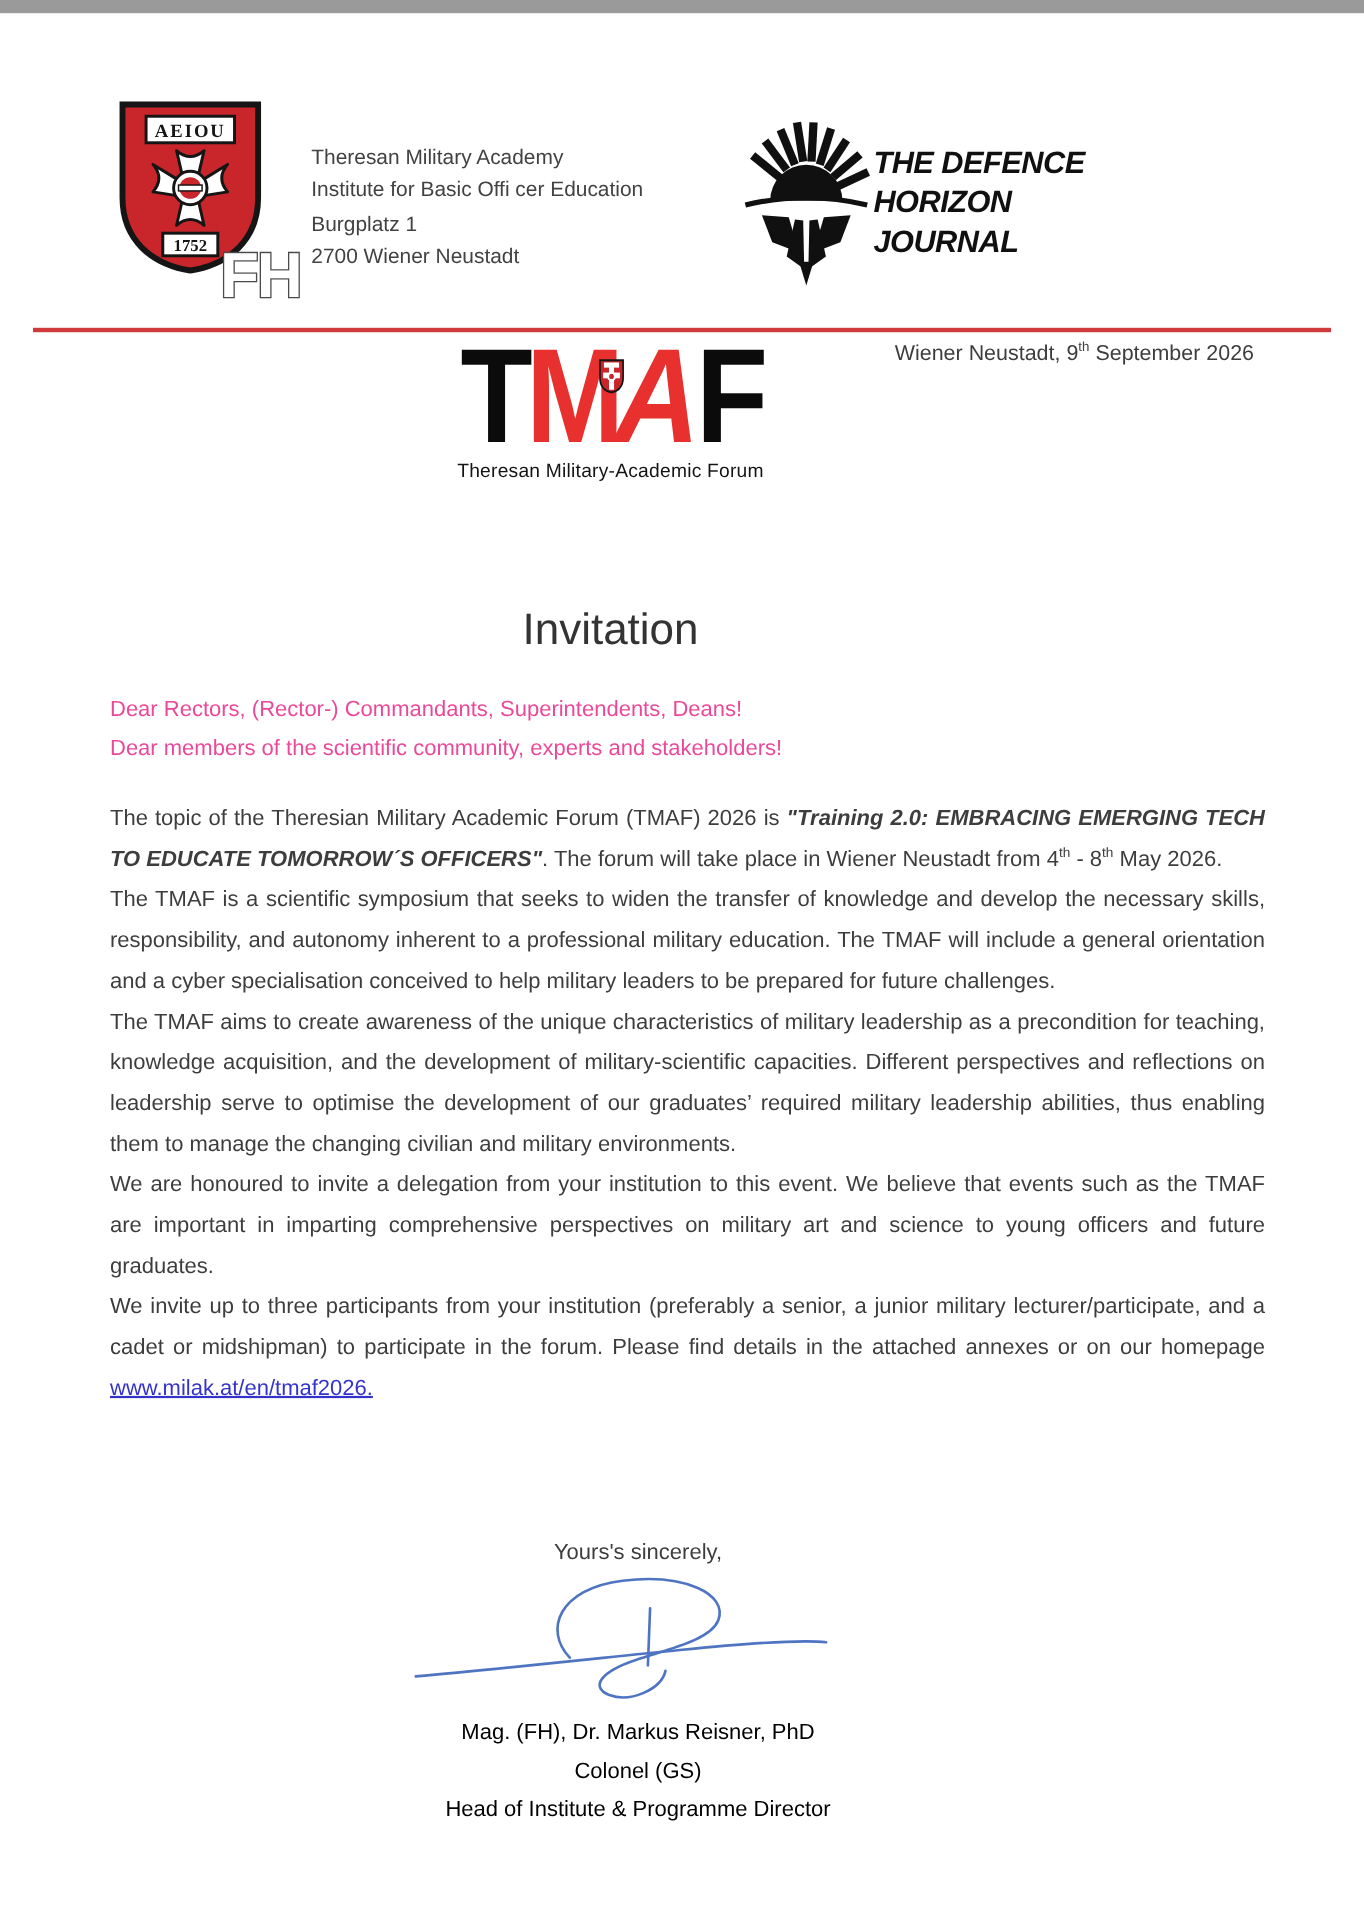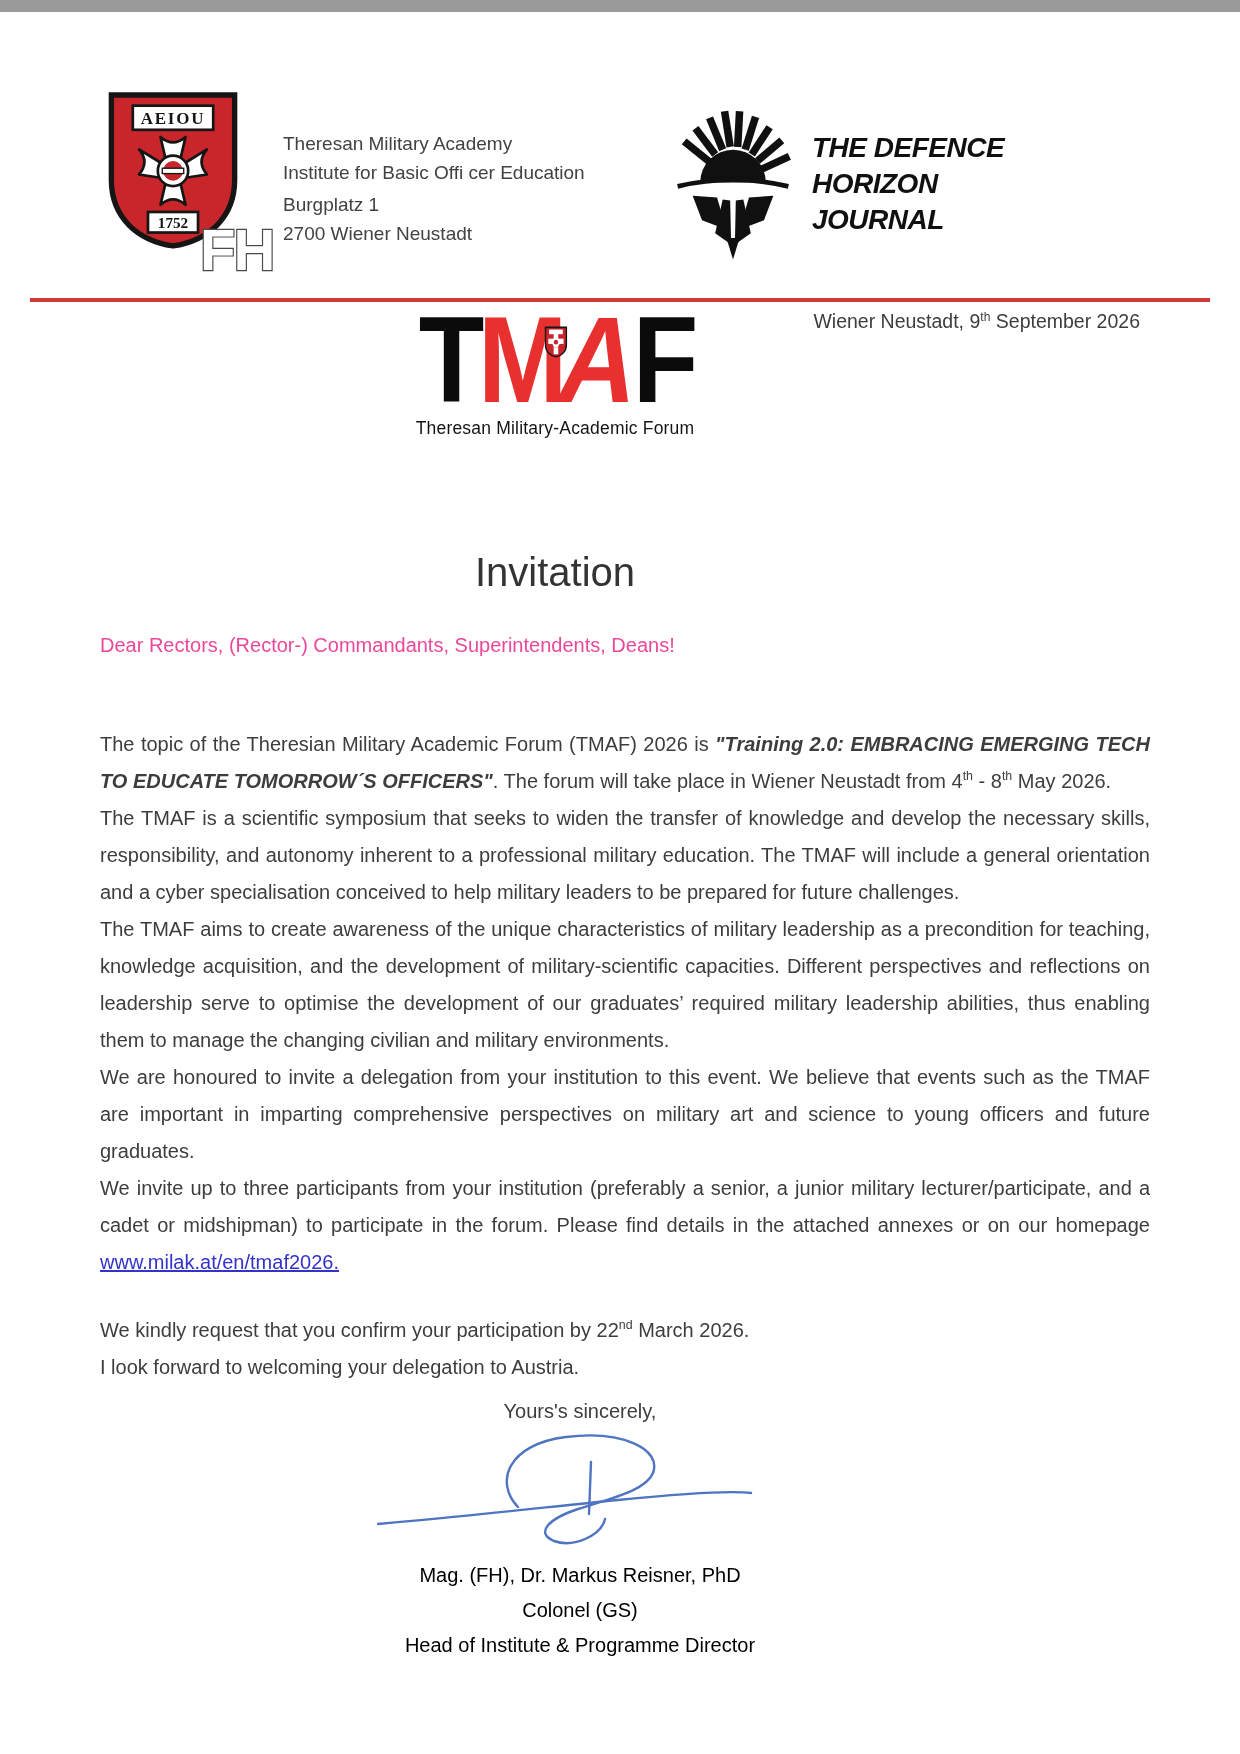--- a/index.html
+++ b/index.html
@@ -10,21 +10,21 @@
     font-family:"Liberation Sans", sans-serif; color:#3d3d3d;
   }
 
   
   .crest-wrap { position:absolute; left:106px; top:78px; width:165px; height:185px; }
   .crest-shield { position:absolute; left:0; top:0; }
   .crest-fh { position:absolute; left:92px; top:128px; }
   .academy-block { position:absolute; left:283px; top:118px; font-size:19px; line-height:28.5px; color:#424242; }
   .academy-block .addr-gap { margin-top:4px; }
 
-  .journal { position:absolute; left:672px; top:88px; display:flex; align-items:center; gap:18px; }
+  .journal { position:absolute; left:672px; top:88px; display:flex; align-items:center; }
   .journal-text { font-size:28px; line-height:36px; font-weight:bold; font-style:italic; color:#101010; letter-spacing:-0.5px; }
 
   .red-rule { position:absolute; left:30px; right:30px; top:286px; height:4px; background:#d03a3a; }
 
   
   .dateline { position:absolute; right:100px; top:298px; font-size:19.5px; color:#3d3d3d; }
   .dateline p { margin:0; text-align:right; }
 
   
   .tmaf { position:absolute; left:0; top:296px; width:1110px; text-align:center; }
@@ -143,34 +143,31 @@
         <circle cx="75" cy="90" r="14" fill="#c8262b"></circle>
       </svg>
     </div>
     <div class="tmaf-caption">Theresan Military-Academic Forum</div>
   </div>
 
   <h1 class="title">Invitation</h1>
 
   <div class="salutation">
     <p>Dear Rectors, (Rector-) Commandants, Superintendents, Deans!</p>
+    <p>Dear members of the scientific community, experts and stakeholders!</p>
   </div>
 
   <div class="letter-body">
       <p><span class="seg-n">The topic of the Theresian Military Academic Forum (TMAF) 2026 is </span><span class="seg-bi">"Training 2.0: EMBRACING EMERGING TECH TO EDUCATE TOMORROW´S OFFICERS"</span><span class="seg-n">. The forum will take place in Wiener Neustadt from 4</span><span class="seg-sup">th</span><span class="seg-n"> - 8</span><span class="seg-sup">th</span><span class="seg-n"> May 2026.</span></p>
       <p><span class="seg-n">The TMAF is a scientific symposium that seeks to widen the transfer of knowledge and develop the necessary skills, responsibility, and autonomy inherent to a professional military education. The TMAF will include a general orientation and a cyber specialisation conceived to help military leaders to be prepared for future challenges.</span></p>
       <p><span class="seg-n">The TMAF aims to create awareness of the unique characteristics of military leadership as a precondition for teaching, knowledge acquisition, and the development of military-scientific capacities. Different perspectives and reflections on leadership serve to optimise the development of our graduates’ required military leadership abilities, thus enabling them to manage the changing civilian and military environments.</span></p>
       <p><span class="seg-n">We are honoured to invite a delegation from your institution to this event. We believe that events such as the TMAF are important in imparting comprehensive perspectives on military art and science to young officers and future graduates.</span></p>
       <p><span class="seg-n">We invite up to three participants from your institution (preferably a senior, a junior military lecturer/participate, and a cadet or midshipman) to participate in the forum. Please find details in the attached annexes or on our homepage </span><a class="seg-link" href="#">www.milak.at/en/tmaf2026.</a></p>
     </div>
 
-  <div class="requests">
-      <p><span class="seg-n">We kindly request that you confirm your participation by 22</span><span class="seg-sup">nd</span><span class="seg-n"> March 2026.</span></p>
-      <p><span class="seg-n">I look forward to welcoming your delegation to Austria.</span></p>
-    </div>
 
   <div class="closing">Yours's sincerely,</div>
 
   <svg class="signature-svg" width="390" height="125" viewBox="0 0 390 125">
     <g fill="none" stroke="#4f74c2" stroke-width="2.4" stroke-linecap="round">
       <path d="M10,100 C90,93 180,83 250,76 C310,70 360,66 383,69"></path>
       <path d="M150,83 C126,58 140,20 198,13 C254,6 294,25 285,49 C278,67 240,75 210,85 C180,95 167,109 186,117 C205,124 233,112 237,95"></path>
       <path d="M223,38 L221,90"></path>
     </g>
   </svg>

